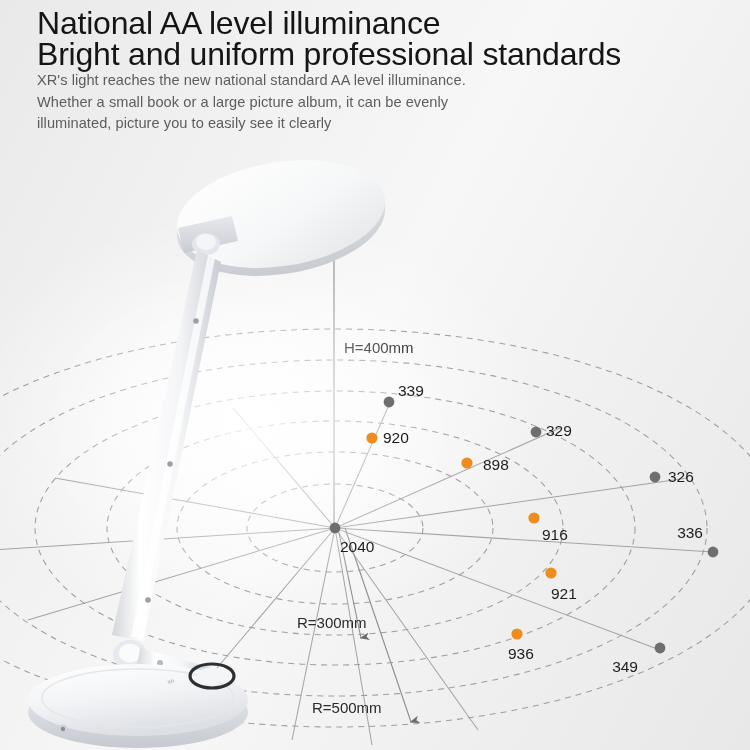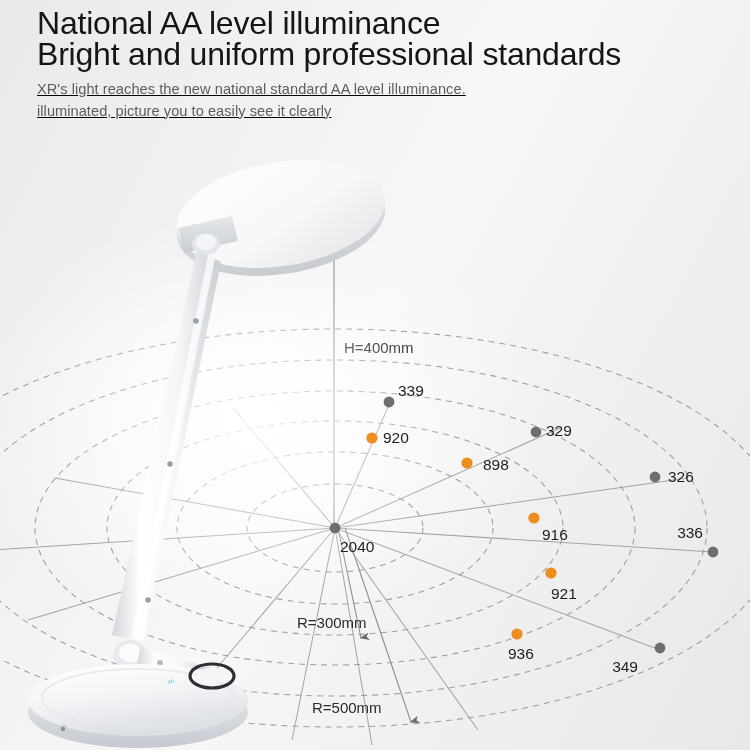--- a/index.html
+++ b/index.html
@@ -15,21 +15,21 @@
       linear-gradient(118deg,#e9e9e9 0%,#f0f0f0 22%,#f7f7f7 48%,#efefef 74%,#e8e8e8 100%);
     overflow:hidden;
   }
 
   
   .header{position:absolute;left:37px;top:8px;width:680px;z-index:40;}
   .headline{
     color:#151515;font-size:32px;line-height:31px;
     font-weight:400;letter-spacing:-.2px;white-space:nowrap;
   }
-  .body-copy{margin-top:9px;text-decoration:underline;}
+  .body-copy{}
   .body-line{
     color:#5d5d5d;font-size:14.6px;line-height:21.5px;
     white-space:nowrap;letter-spacing:.05px;
   }
 
   
   .layer{position:absolute;left:0;top:0;width:750px;height:750px;}
   #lampLayer{z-index:25;}
   #gridLayer{z-index:10;}
   #ptsLayer{z-index:30;}
@@ -50,20 +50,21 @@
 </head>
 <body>
 
 <div id="root">
 
   <div class="header">
     <div class="headline">National AA level illuminance</div>
     <div class="headline">Bright and uniform professional standards</div>
     <div class="body-copy">
       <div class="body-line">XR's light reaches the new national standard AA level illuminance.</div>
+      <div class="body-line">Whether a small book or a large picture album, it can be evenly</div>
       <div class="body-line">illuminated, picture you to easily see it clearly</div>
     </div>
   </div>
 
   <svg class="layer" id="gridLayer" viewBox="0 0 750 750">
     <defs>
       <marker id="arrowUp" markerWidth="9" markerHeight="9" refX="4.5" refY="1.4" orient="auto">
         <path d="M4.5 0 L8 9 L4.5 6.6 L1 9 Z" fill="#6b6b6b"></path>
       </marker>
       <marker id="arrowDn" markerWidth="9" markerHeight="9" refX="4.5" refY="7.6" orient="auto">

